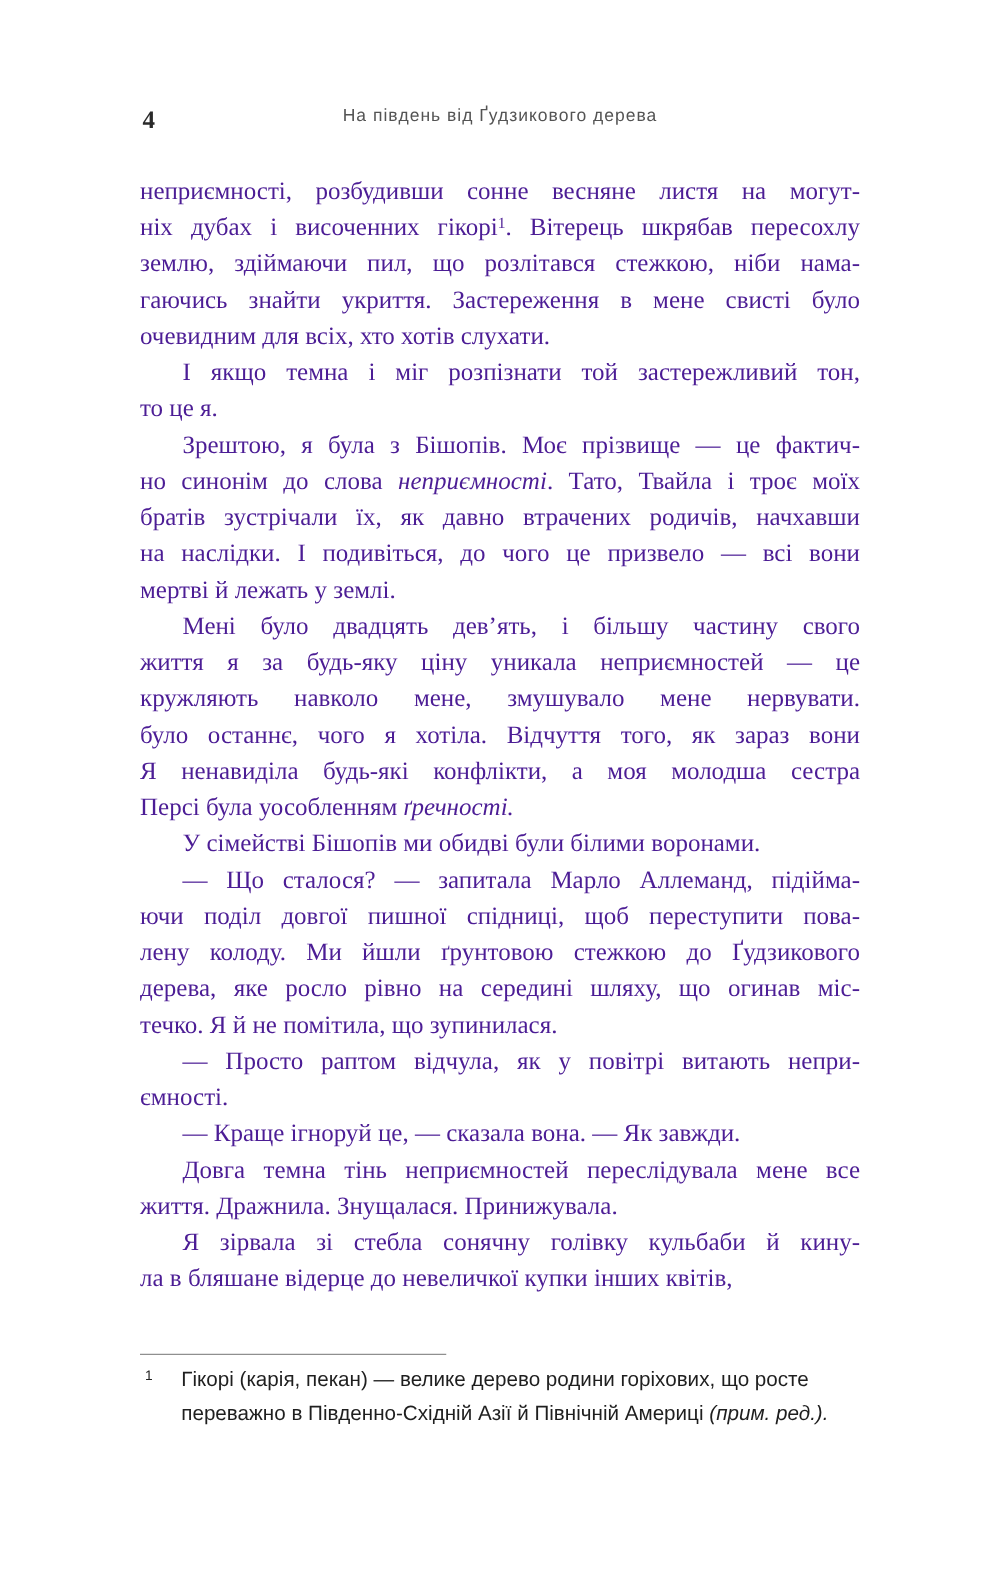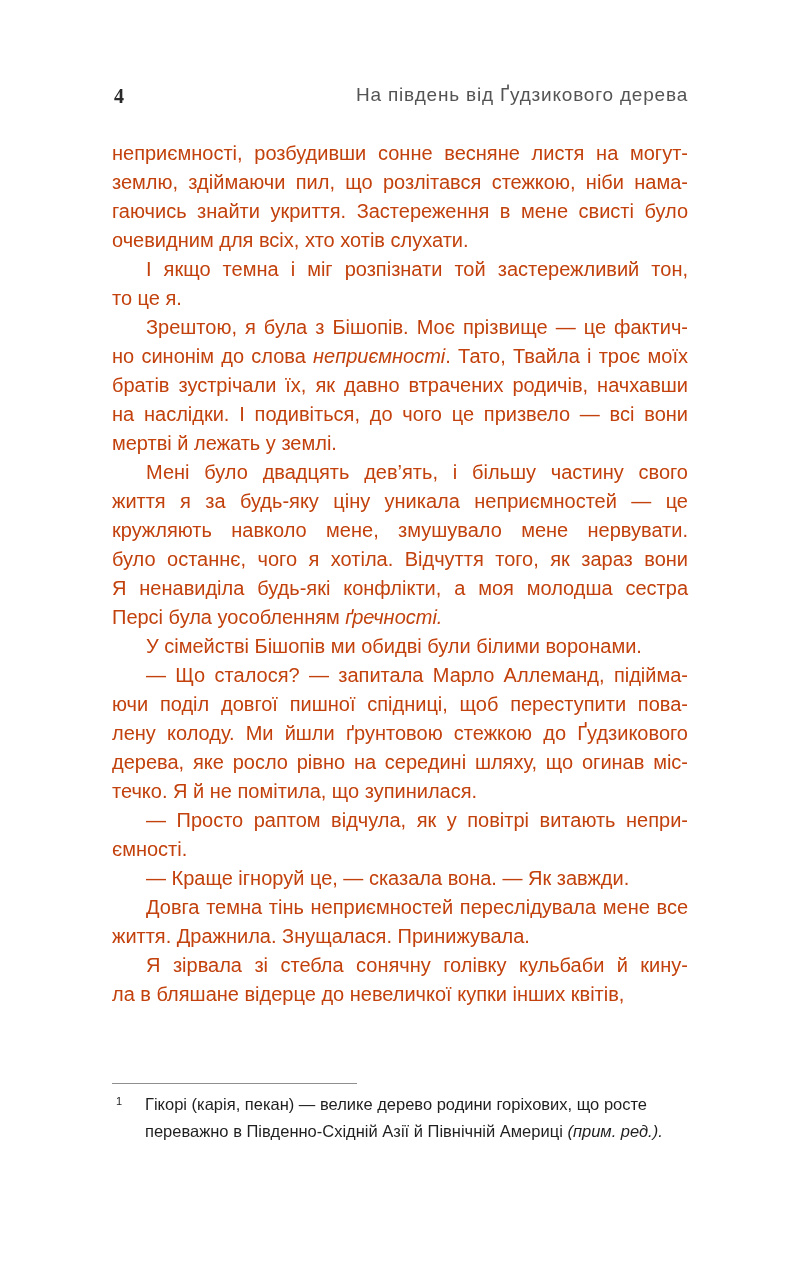--- a/index.html
+++ b/index.html
@@ -23,36 +23,36 @@
   .page-number {
     position: absolute;
     left: 2px;
     top: 1px;
     font-family: "Liberation Serif", serif;
     font-size: 20px;
     font-weight: 600;
     color: #2a2a2a;
   }
   .running-head {
-    text-align: right;
+    text-align: center;
     font-family: "Liberation Sans", sans-serif;
-    font-size: 19px;
+    font-size: 14px;
     letter-spacing: 0.8px;
     color: #545454;
   }
   
   .body-text {
     position: absolute;
     top: 139px;
     left: 112px;
     width: 576px;
-    font-family: Liberation Sans, sans-serif;
+    font-family: Liberation Serif, serif;
     font-size: 20px;
     line-height: 29px;
-    color: #c2410c;
+    color: #4c1d95;
   }
   .paragraph { }
   .line {
     height: 29px;
     text-align: justify;
     text-align-last: left;
     white-space: normal;
     overflow: visible;
   }
   .line.full { text-align-last: justify; }
@@ -98,20 +98,21 @@
 <div class="page">
 
   <div class="header">
     <span class="page-number">4</span>
     <div class="running-head">На південь від Ґудзикового дерева</div>
   </div>
 
   <div class="body-text">
       <div class="paragraph">
         <div class="line full"><span>неприємності, розбудивши сонне весняне листя на могут-</span></div>
+        <div class="line full"><span>ніх дубах і височенних гікорі</span><span class="s-sup">1</span><span>. Вітерець шкрябав пересохлу</span></div>
         <div class="line full"><span>землю, здіймаючи пил, що розлітався стежкою, ніби нама-</span></div>
         <div class="line full"><span>гаючись знайти укриття. Застереження в мене свисті було</span></div>
         <div class="line"><span>очевидним для всіх, хто хотів слухати.</span></div>
       </div>
       <div class="paragraph">
         <div class="line full indent"><span>І якщо темна і міг розпізнати той застережливий тон,</span></div>
         <div class="line"><span>то це я.</span></div>
       </div>
       <div class="paragraph">
         <div class="line full indent"><span>Зрештою, я була з Бішопів. Моє прізвище — це фактич-</span></div>

